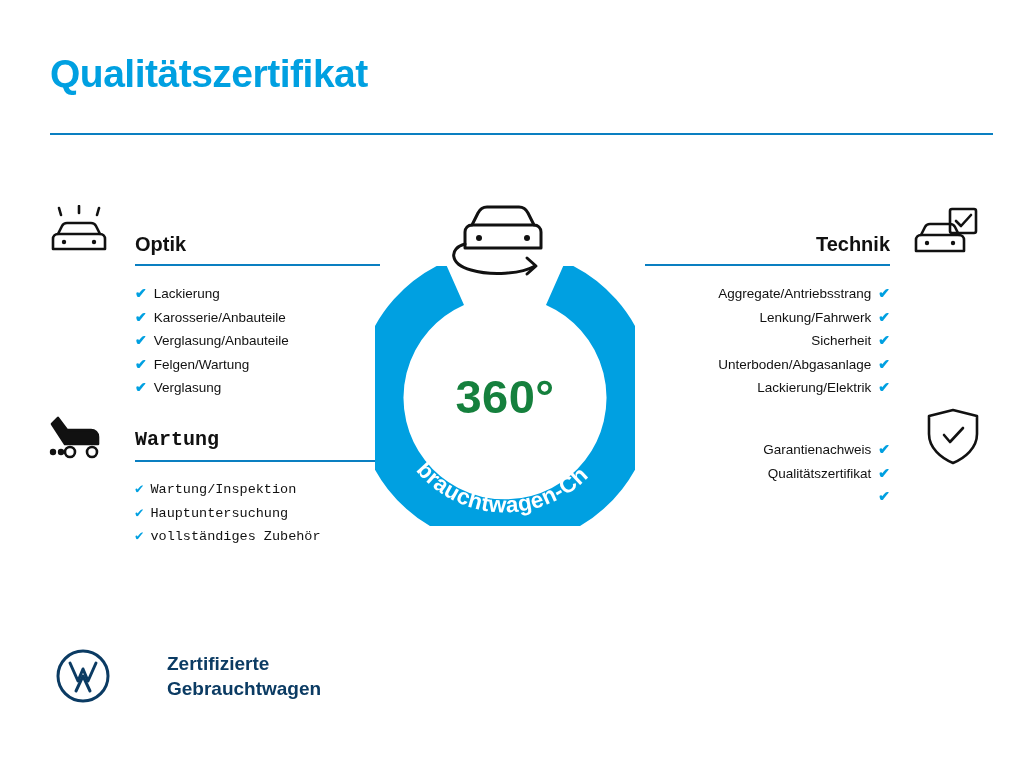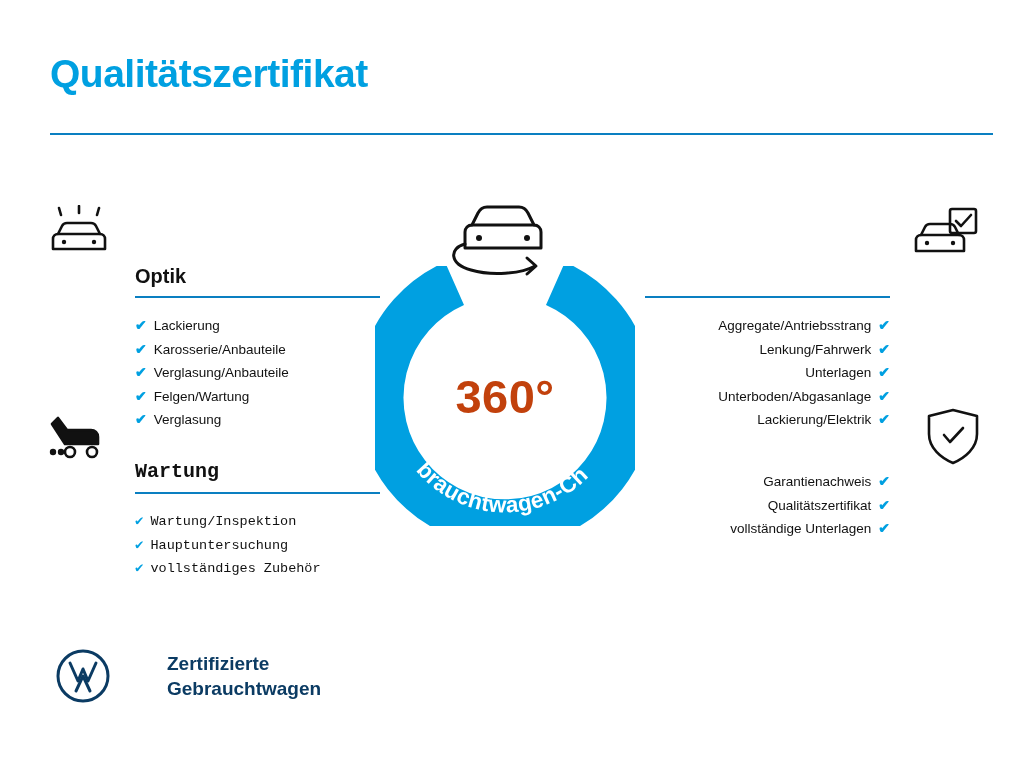--- a/index.html
+++ b/index.html
@@ -36,21 +36,20 @@
     top: 133px;
     width: 943px;
     height: 2px;
     background: #0a7fc1;
   }
 
   
   .col {
     position: absolute;
     width: 290px;
-    margin-top: 32px;
   }
   .col-left { left: 90px; }
   .col-right { left: 645px; }
 
   .group-optik   { top: 232px; }
   .group-wartung { top: 428px; font-family: Liberation Mono, monospace; }
   .group-technik { top: 232px; }
   .group-garantie{ top: 428px; }
 
   .group-head {
@@ -134,21 +133,21 @@
     position: absolute;
     left: 0;
     top: 70px;
     width: 260px;
     height: 260px;
     display: flex;
     align-items: center;
     justify-content: center;
     font-size: 47px;
     font-weight: bold;
-    color: #c2410c;
+    color: #15803d;
     letter-spacing: 0.5px;
     pointer-events: none;
   }
   .car-top {
     position: absolute;
     left: 68px;
     top: 0px;
     width: 120px;
     height: 95px;
   }
@@ -259,33 +258,34 @@
       <path d="M6 46 L6 35 C6 32 8 30 11 30 L15 22 C16 20 18 19 20 19 L40 19 C42 19 44 20 45 22 L49 30 C52 30 54 32 54 35 L54 46 Z"></path>
       <path d="M11 30 L49 30"></path>
       <circle cx="17" cy="38" r="2.2" fill="#111" stroke="none"></circle>
       <circle cx="43" cy="38" r="2.2" fill="#111" stroke="none"></circle>
       <rect x="40" y="4" width="26" height="24" rx="2"></rect>
       <path d="M46 16 L51 21 L61 10"></path>
     </svg>
   </div>
   <div class="col col-right group-technik">
     <div class="group-head">
+      <div class="group-title">Technik</div>
       <div class="group-rule"></div>
     </div>
     <ul class="items">
       <li>
           <span>Aggregate/Antriebsstrang</span>
           <span class="check">✔</span>
         </li>
       <li>
           <span>Lenkung/Fahrwerk</span>
           <span class="check">✔</span>
         </li>
       <li>
-          <span>Unterlagen</span>
+          <span>Sicherheit</span>
           <span class="check">✔</span>
         </li>
       <li>
           <span>Unterboden/Abgasanlage</span>
           <span class="check">✔</span>
         </li>
       <li>
           <span>Lackierung/Elektrik</span>
           <span class="check">✔</span>
         </li>
@@ -302,21 +302,20 @@
     <ul class="items">
       <li>
           <span>Garantienachweis</span>
           <span class="check">✔</span>
         </li>
       <li>
           <span>Qualitätszertifikat</span>
           <span class="check">✔</span>
         </li>
       <li>
-          <span>vollständige Unterlagen</span>
           <span class="check">✔</span>
         </li>
     </ul>
   </div>
 
   <div class="center">
 
     <div class="car-top">
       <svg viewBox="0 0 120 95" width="120" height="95" fill="none" stroke="#111" stroke-width="3" stroke-linecap="round" stroke-linejoin="round">
         <path d="M22 52 L22 36 C22 32 25 29 29 29 L35 17 C37 13 40 11 44 11 L76 11 C80 11 83 13 85 17 L91 29 C95 29 98 32 98 36 L98 52 Z"></path>

